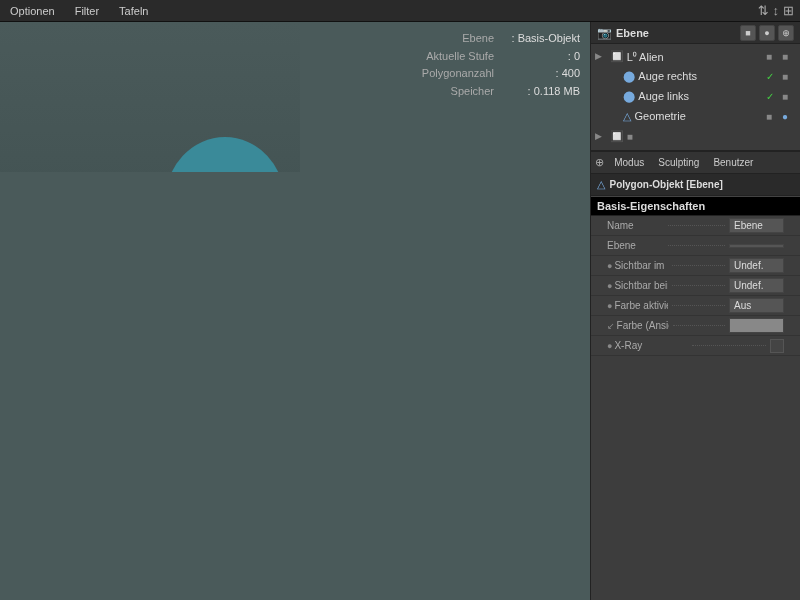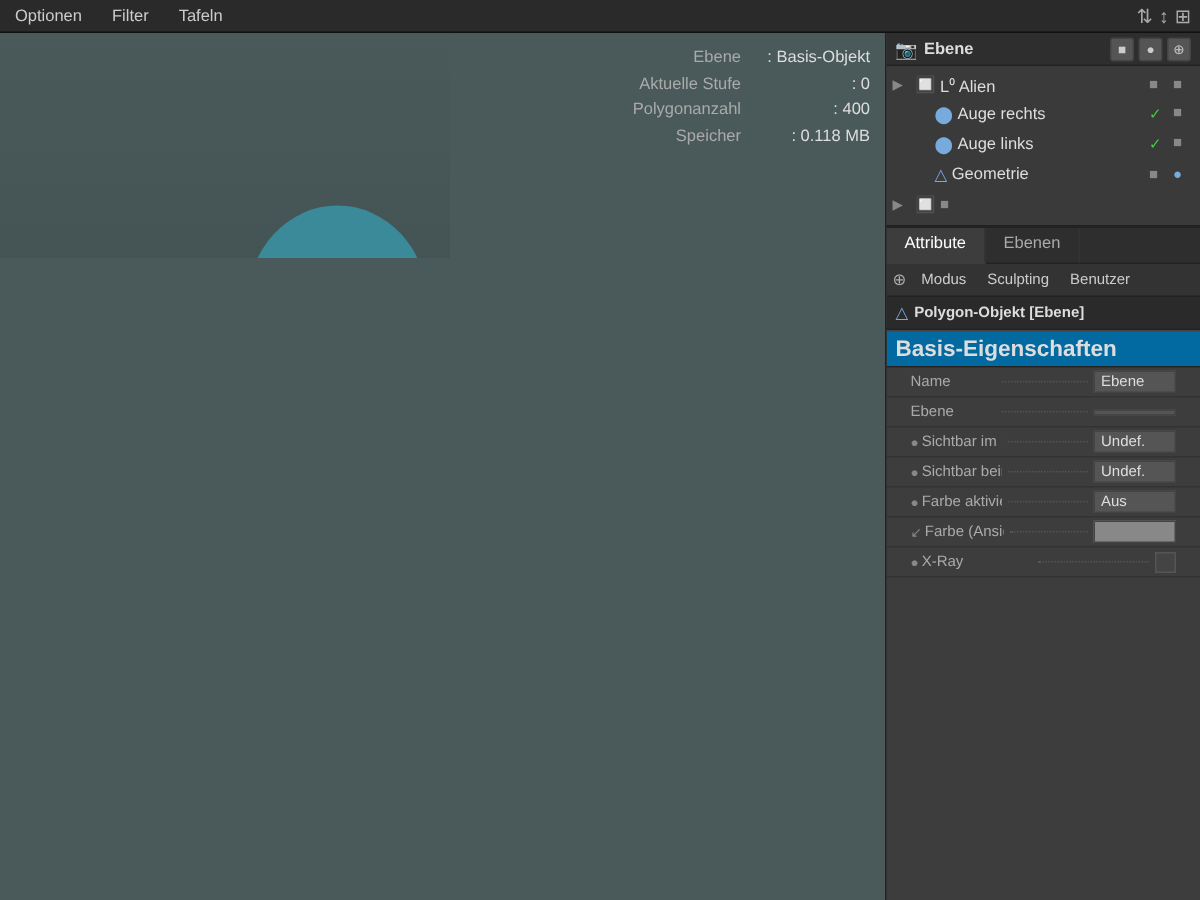--- a/index.html
+++ b/index.html
@@ -204,23 +204,23 @@
       color: #fff;
     }
 
     #props-content {
       flex: 1;
       overflow-y: auto;
       background: #3d3d3d;
     }
 
     .section-header {
-      background: #0369a1;
+      background: #000000;
       padding: 3px 6px;
-      font-size: 15px;
+      font-size: 11px;
       color: #ddd;
       font-weight: bold;
       border-bottom: 1px solid #222;
       border-top: 1px solid #444;
     }
 
     .prop-row {
       display: flex;
       align-items: center;
       height: 20px;
@@ -457,24 +457,20 @@
             <span class="tree-icon">🔲</span>
             <div class="tree-vis-icons">
               <span class="tree-vis-icon">■</span>
             </div>
           </div>
         </div>
       </div>
 
       <div id="attr-panel">
 
-        <div id="attr-tabs">
-          <div class="attr-tab active">Attribute</div>
-          <div class="attr-tab">Ebenen</div>
-        </div>
 
         <div id="attr-toolbar">
           <span class="attr-toolbar-icon">⊕</span>
           <span class="attr-toolbar-btn">Modus</span>
           <span class="attr-toolbar-btn">Sculpting</span>
           <span class="attr-toolbar-btn">Benutzer</span>
         </div>
 
         <div id="obj-header">
           <span class="obj-header-icon">△</span>

